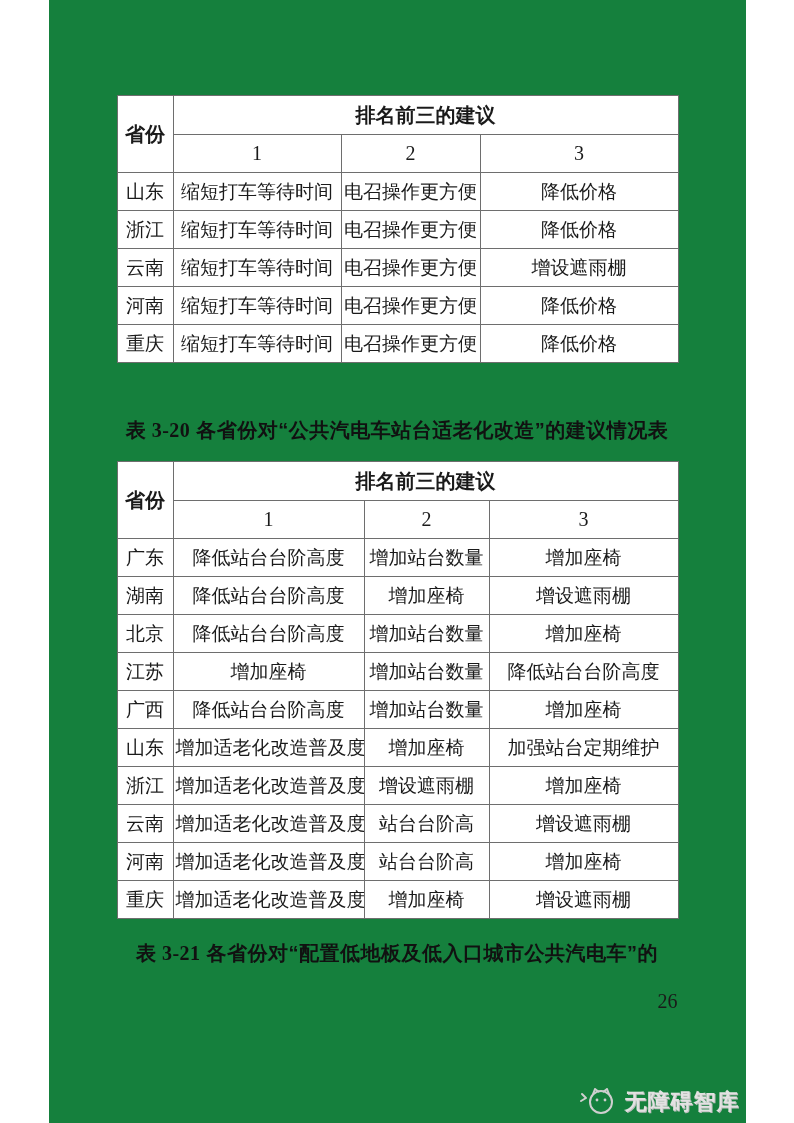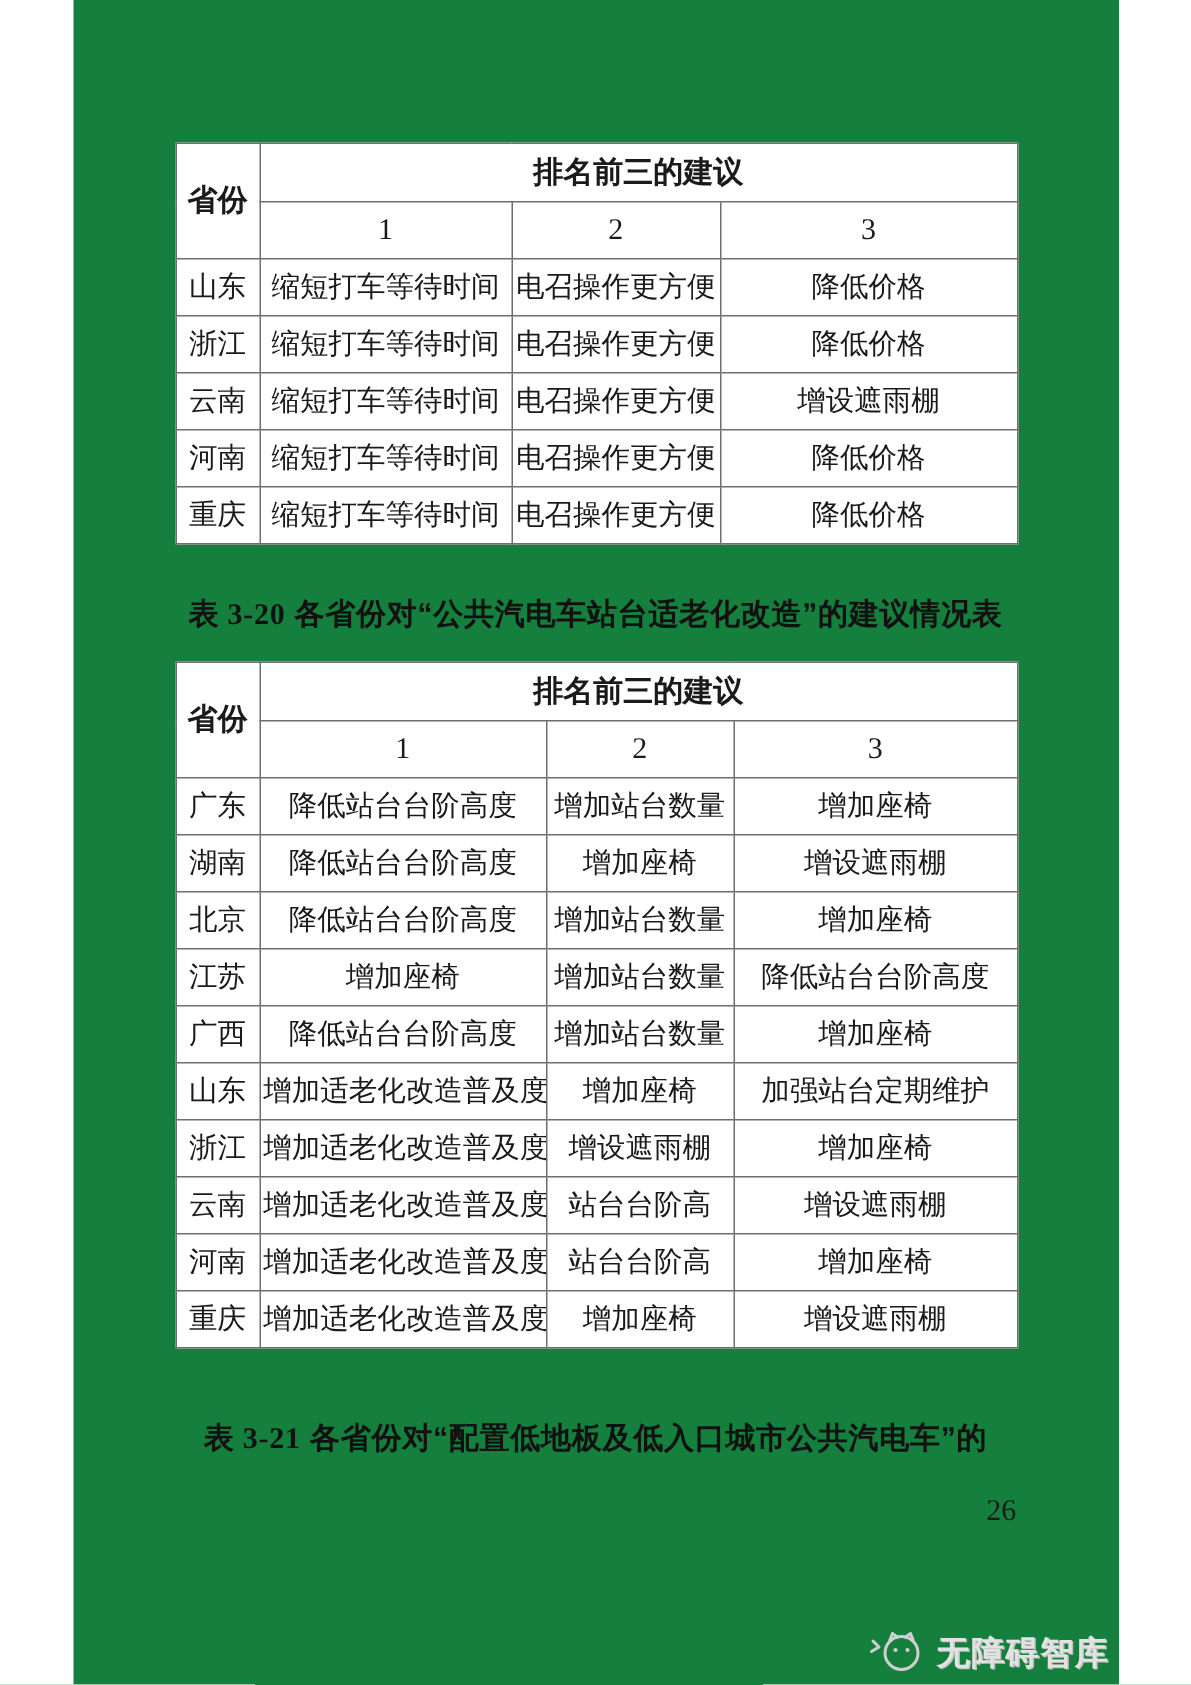--- a/index.html
+++ b/index.html
@@ -44,23 +44,23 @@
 
   .caption {
     text-align: center;
     font-weight: 700;
     font-size: 20px;
     line-height: 37px;
     color: #111111;
     letter-spacing: 0.5px;
   }
   .caption .num { font-weight: 600; }
-  #caption1 { margin-top: 29px; }
+  #caption1 { margin-top: 49px; }
   #table2   { margin-top: 12px; }
-  #caption2 { margin-top: 42px; }
+  #caption2 { margin-top: 16px; }
 
   .page-number {
     margin-top: 18px;
     text-align: right;
     font-size: 20px;
     font-family: "Liberation Serif", "DejaVu Serif", serif;
     color: #1a1a1a;
   }
 
   .watermark {

